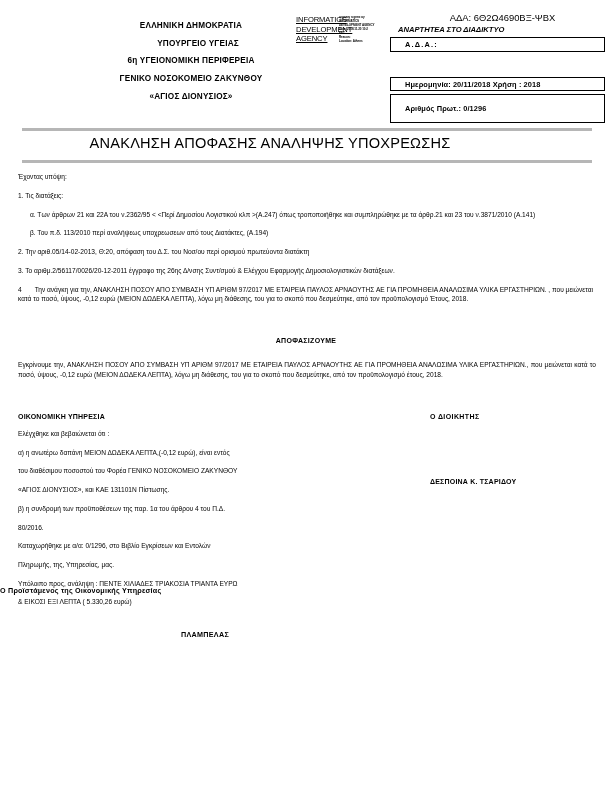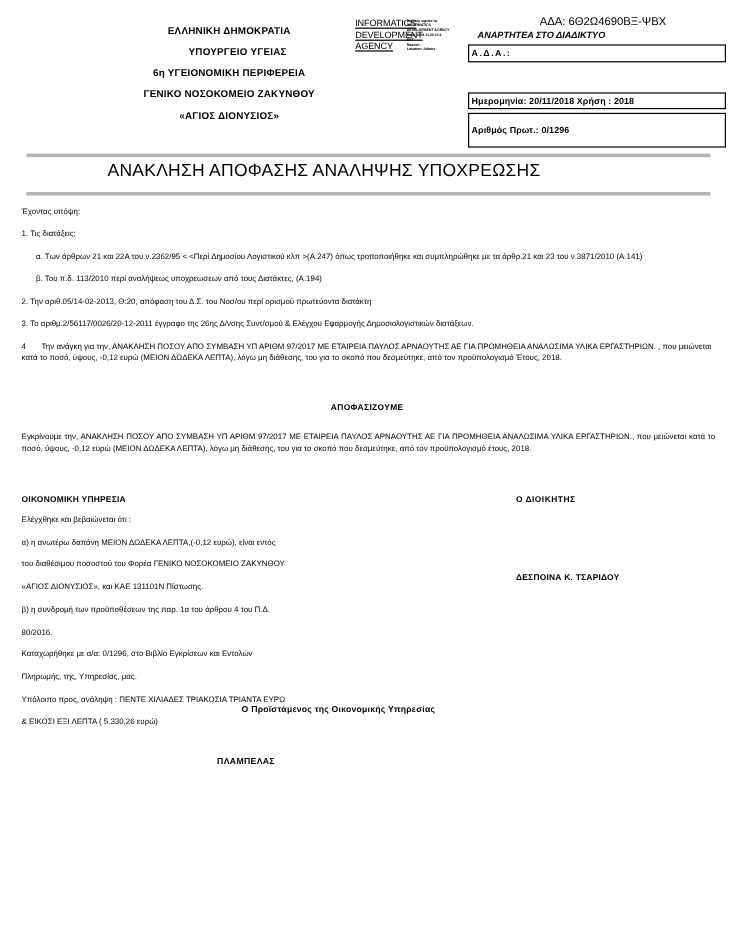--- a/index.html
+++ b/index.html
@@ -102,21 +102,21 @@
     white-space: nowrap;
     font-style: italic;
   }
   .field-box {
     position: absolute;
     border: 1px solid #000;
     background: #fff;
     box-sizing: border-box;
     font-size: 7.4px;
     font-weight: bold;
-    padding-left: 2px;
+    padding-left: 14px;
     display: flex;
     align-items: center;
     white-space: nowrap;
     letter-spacing: 0.1px;
   }
   #box-ada   { left: 390px; top: 37px;  width: 215px; height: 15px; letter-spacing: 1.2px; }
   #box-date  { left: 390px; top: 77px;  width: 215px; height: 14px; }
   #box-prot  { left: 390px; top: 94px;  width: 215px; height: 29px; }
   #box-desm  { left: 390px; top: 111px; width: 215px; height: 14px; }
 
@@ -220,21 +220,21 @@
     font-weight: bold;
     letter-spacing: 0.2px;
     white-space: nowrap;
   }
 
   .prostamenos {
     position: absolute;
     left: 0;
     top: 586px;
     width: 564px;
-    text-align: center;
+    text-align: left;
     font-size: 7.2px;
     font-weight: bold;
     letter-spacing: 0.2px;
   }
   .final-name {
     position: absolute;
     left: 0;
     top: 630px;
     width: 390px;
     text-align: center;

